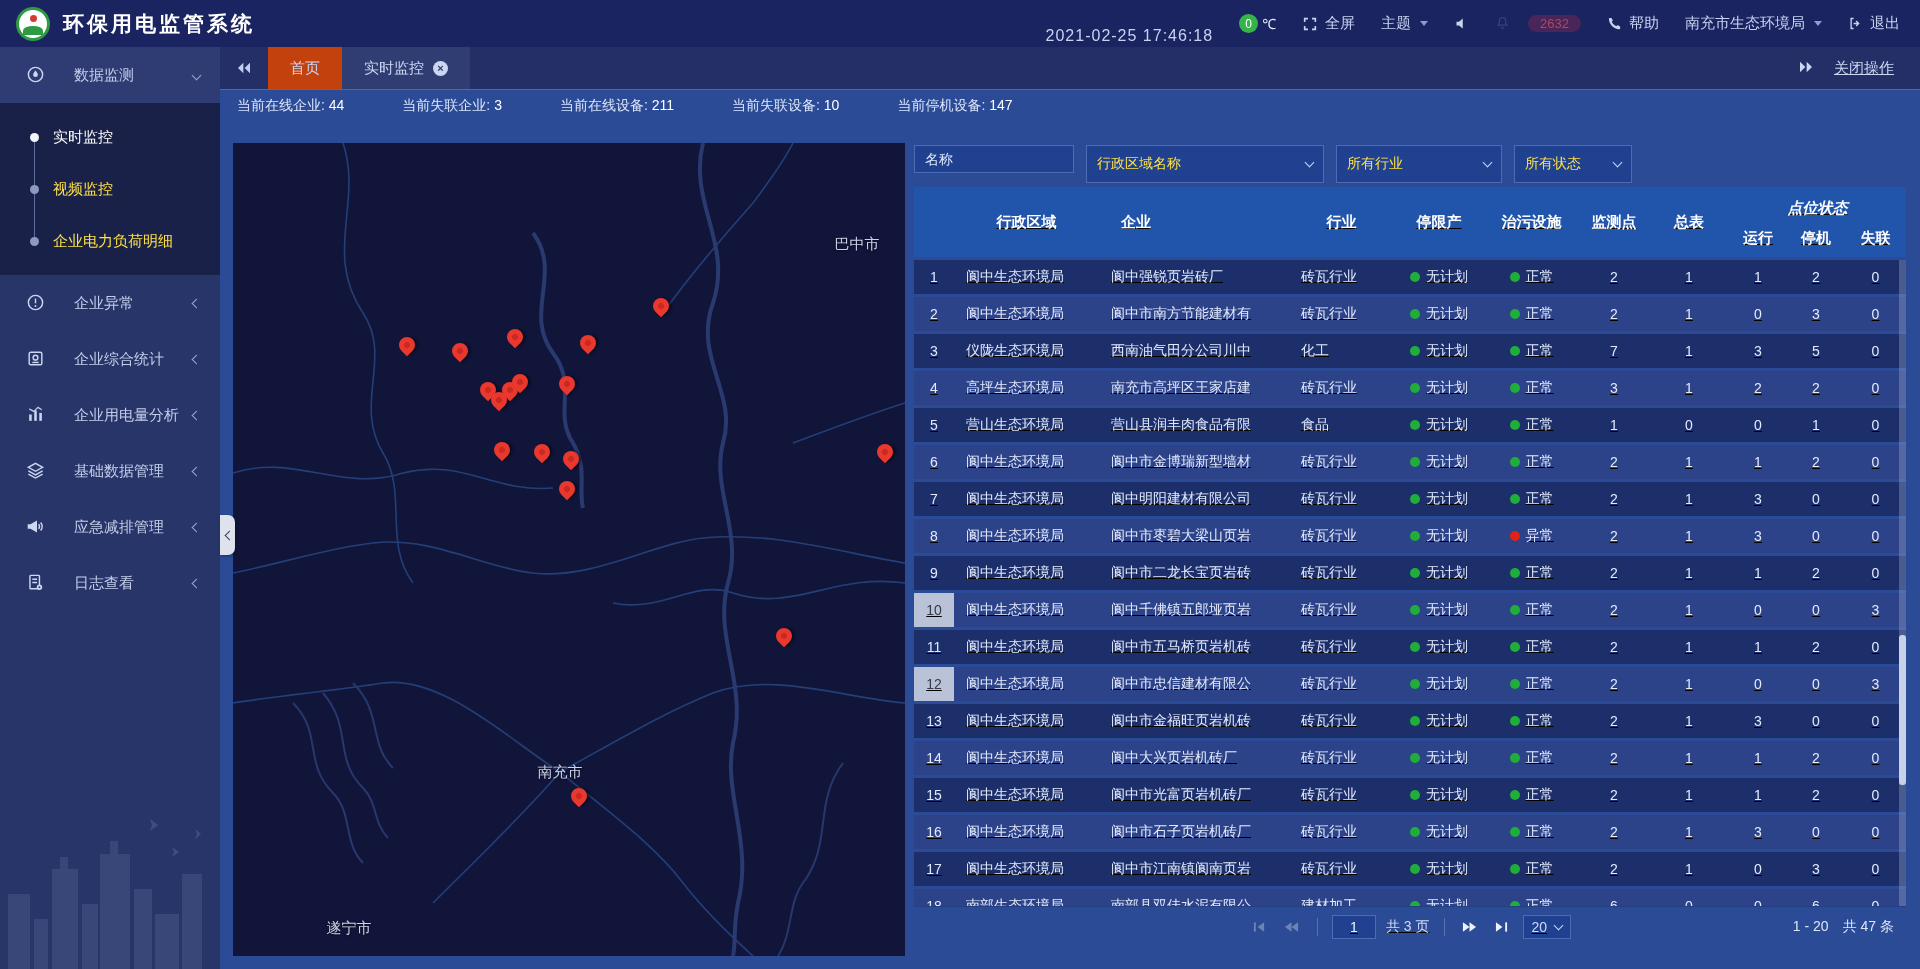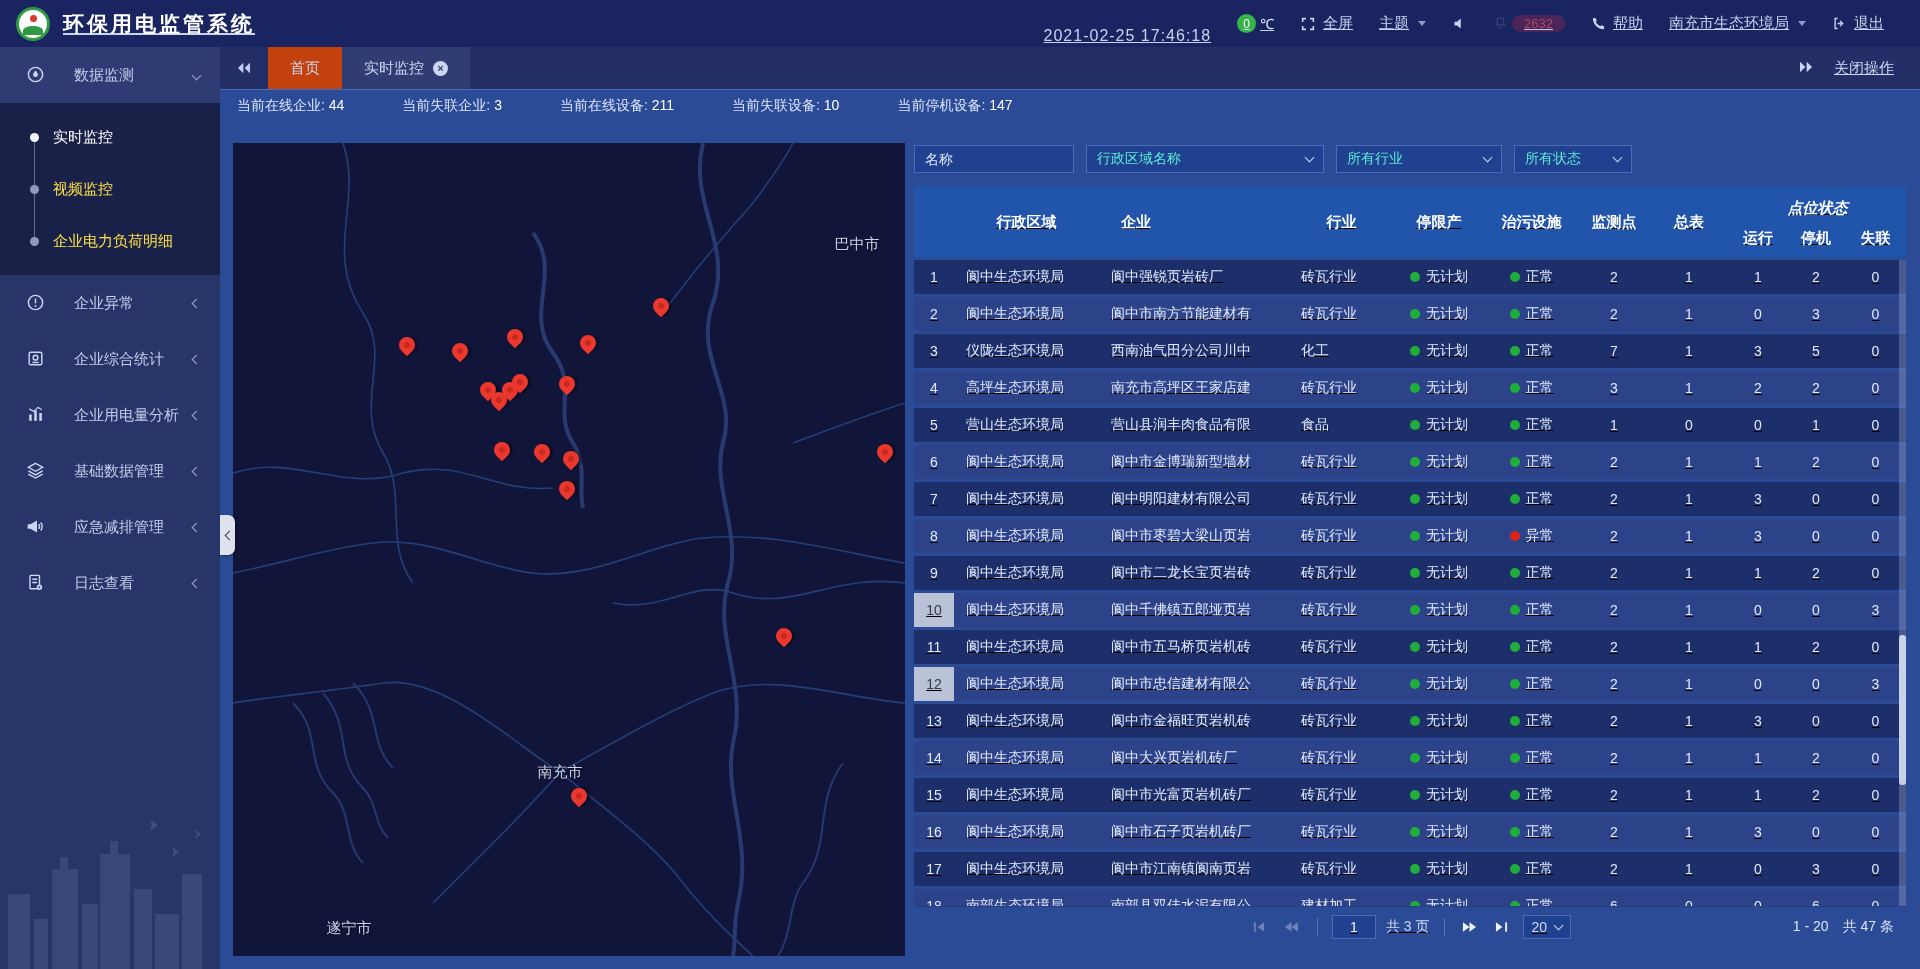--- a/index.html
+++ b/index.html
@@ -1,39 +1,39 @@
 <!DOCTYPE html>
 <html><head>
 <meta charset="utf-8">
 <style>
   * { margin:0; padding:0; box-sizing:border-box; }
   html,body { width:1920px; height:969px; overflow:hidden; background:#2b4b97;
     font-family:"Liberation Sans", sans-serif; }
 
   
   .topbar { height:47px; background:#1a2460; display:flex; align-items:center;
-    padding:0 36px 0 16px; color:#c9d3f0; position:relative; z-index:10;text-decoration:underline; }
+    padding:0 20px 0 16px; color:#c9d3f0; position:relative; z-index:10; }
   .logo { width:34px; height:34px; border-radius:50%; background:#fff;
     border:3px solid #2e9b44; position:relative; flex-shrink:0; }
   .logo::before { content:""; position:absolute; left:50%; top:5px; width:7px; height:7px;
     margin-left:-3.5px; border-radius:50%; background:#d23b2e; }
   .logo::after { content:""; position:absolute; left:4px; right:4px; bottom:3px; height:9px;
     border-radius:50% 50% 0 0; background:#2e9b44; }
   .app-title { color:#fff; font-size:21px; font-weight:bold; letter-spacing:3px; margin-left:13px; }
   .top-right { margin-left:auto; display:flex; align-items:center; gap:26px; font-size:15px; }
   .datetime { font-size:16px; color:#c9d3f0; letter-spacing:1px;margin-top:25px; }
   .temp { display:flex; align-items:flex-start; gap:4px; }
   .temp-badge { width:19px; height:19px; border-radius:50%; background:#35b44a; color:#fff;
     font-size:12px; display:flex; align-items:center; justify-content:center; }
   .temp-unit { font-size:14px; color:#e6ecfb; }
   .hitem { display:flex; align-items:center; gap:7px; cursor:pointer; color:#c9d3f0; }
   .hitem svg { display:block; }
   .caret { display:inline-block; width:0; height:0; border-left:4px solid transparent;
     border-right:4px solid transparent; border-top:5px solid #8e9cc9; margin-left:2px; }
-  .notif { display:flex; align-items:center; gap:4px; opacity:.95; }
+  .notif { display:flex; align-items:center; gap:18px; opacity:.95; }
   .notif-pill { background:rgba(140,40,80,.45); color:#b84a62; font-size:13px;
     padding:1px 12px; border-radius:9px; }
 
   
   .layout { display:flex; height:922px; position:relative; }
 
   
   .sidebar { width:220px; background:#283568; color:#c3cdeb; flex-shrink:0;
     position:relative; overflow:hidden; }
   .side-item { height:56px; display:flex; align-items:center; padding:0 20px 0 26px;
@@ -91,22 +91,22 @@
   .pin::after { content:""; position:absolute; left:5px; top:5px; width:6px; height:6px;
     border-radius:50%; background:#c82920; }
 
   
   .right-panel { flex:1; display:flex; flex-direction:column; min-width:0; padding-top:2px; }
   .filters { display:flex; gap:12px; height:28px; margin-bottom:14px; }
   .f-input { width:160px; background:#1f4190; border:1px solid #4a6cb5; color:#e6edfb;
     padding:0 10px; font-size:14px; outline:none; }
   .f-input::placeholder { color:#dfe8fa; opacity:1; }
   .f-select { display:flex; align-items:center; justify-content:space-between;
-    background:#1f4190; border:1px solid #4a6cb5; color:#5eead4; font-size:14px;
-    padding:8px 10px; cursor:pointer; }
+    background:#1f4190; border:1px solid #4a6cb5; color:#fde047; font-size:14px;
+    padding:18px 10px; cursor:pointer; }
   .f-select .chev { border-color:#cdd8f2; transform:rotate(45deg); margin:-3px 0 0 10px; }
   .fw1 { width:238px; } .fw2 { width:166px; } .fw3 { width:118px; }
 
   .dtable { display:flex; flex-direction:column; min-width:0;text-decoration:underline; }
   .thead { display:grid; grid-template-columns:40px 145px 190px 105px 90px 95px 70px 80px 58px 58px 1fr;
     grid-template-rows:33px 37px; background:#2154ab; color:#fff; font-size:15px; font-weight:bold; }
   .th { grid-row:1 / span 2; display:flex; align-items:center; justify-content:center; }
   .th.c-left { justify-content:flex-start; padding-left:22px; }
   .th-group { grid-column:9 / 12; grid-row:1; font-style:italic; display:flex;
     align-items:flex-end; justify-content:center; padding-bottom:2px; }

